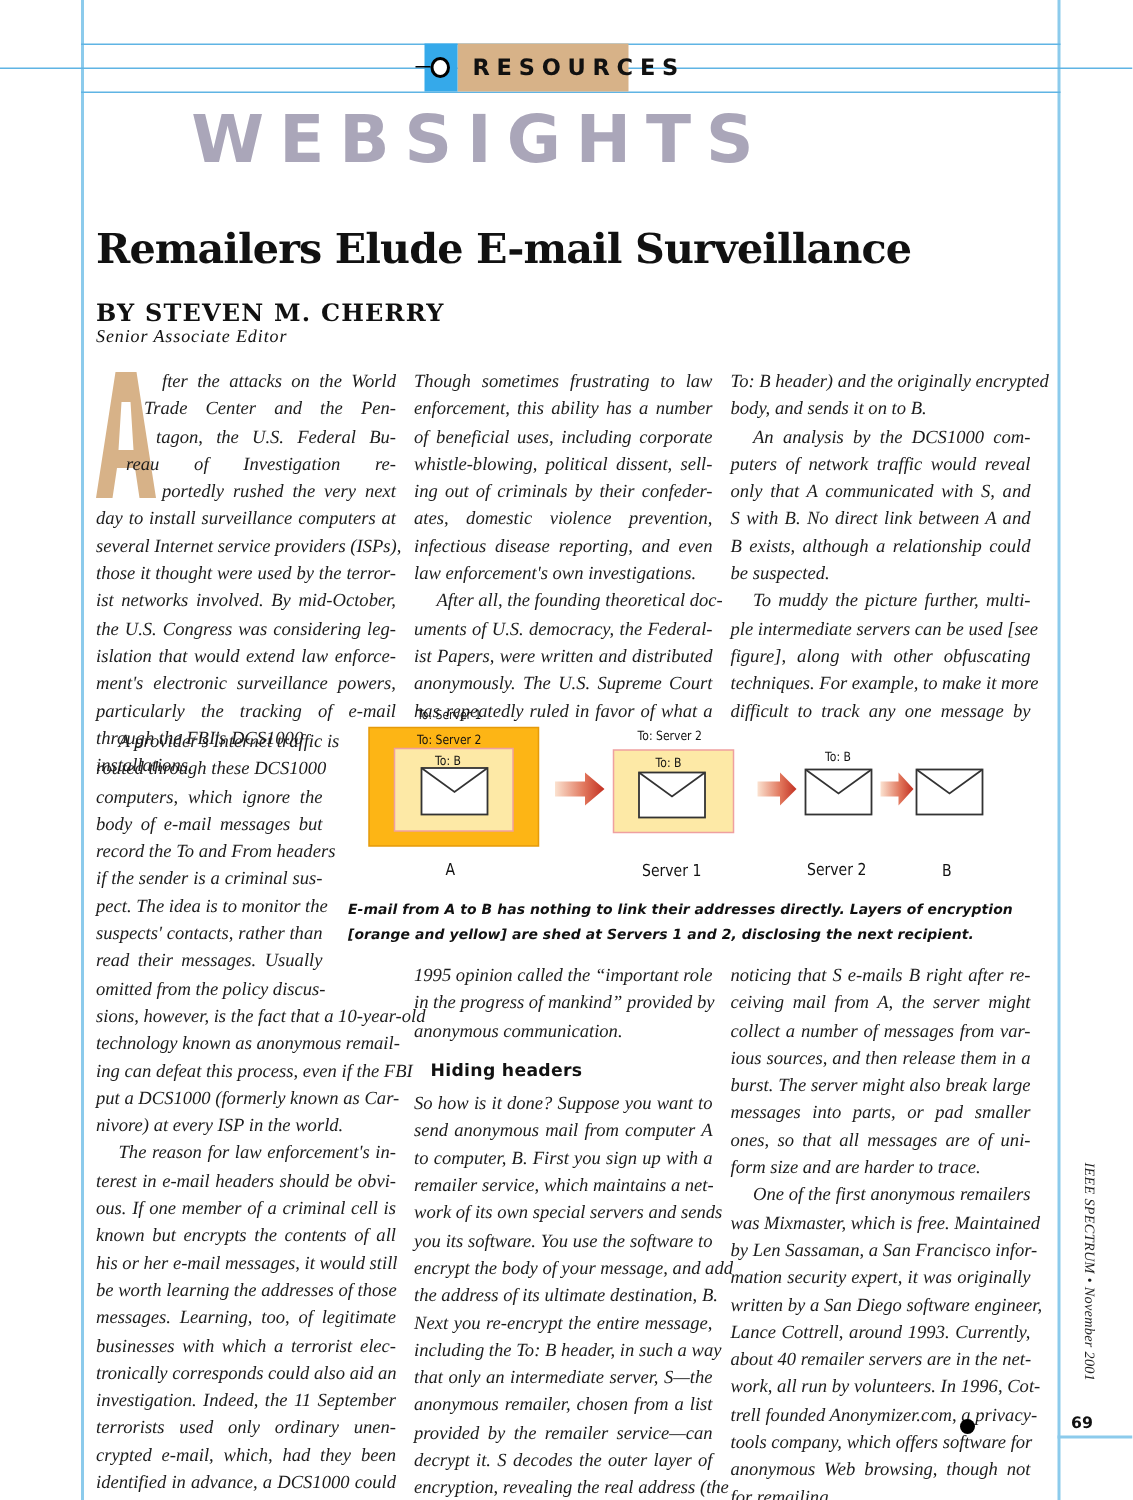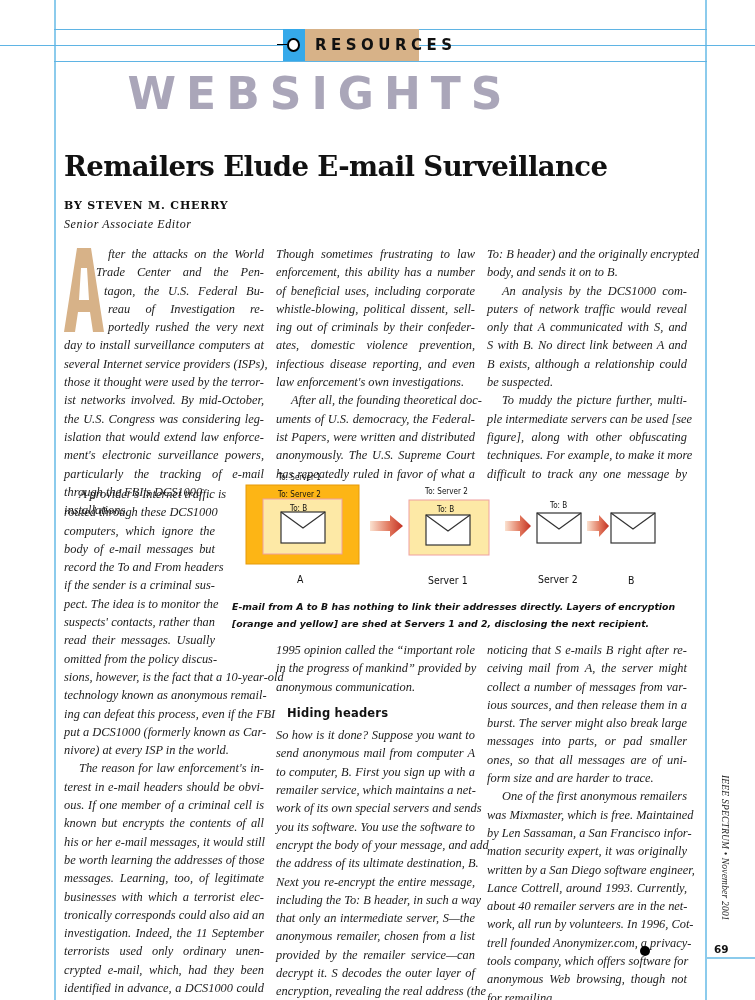--- a/index.html
+++ b/index.html
@@ -12,21 +12,21 @@
 
   
   .resources-tag { position: absolute; left: 283px; top: 29px; height: 44px; display: flex; }
   .resources-tag .icon-box { width: 22px; height: 32px; background: #35a9ea; position: relative; }
   .resources-tag .icon-box .ring { position: absolute; left: 4px; top: 9px; width: 13px; height: 14px; border-radius: 50%; background: #ffffff; border: 2px solid #000; }
   .resources-tag .icon-box .stub { position: absolute; left: -6px; top: 15px; width: 10px; height: 1px; background: #000; }
   .resources-tag .label { width: 114px; height: 32px; background: #d7b288; font-family: "DejaVu Sans", sans-serif; font-weight: bold; font-size: 15px; letter-spacing: 4.5px; line-height: 32px; padding-left: 10px; color: #111; }
   .websights { position: absolute; left: 0; width: 630px; top: 66px; text-align: center; font-family: "DejaVu Sans", sans-serif; font-weight: bold; font-size: 44px; letter-spacing: 10px; color: #aaa6b9; line-height: 56px; padding-left: 10px; }
 
   .title { position: absolute; left: 64px; top: 150px; font-family: "DejaVu Serif", serif; font-weight: bold; font-size: 27.5px; color: #111; letter-spacing: -0.6px; }
-  .byline { position: absolute; left: 64px; top: 199px; font-family: "DejaVu Serif", serif; font-weight: bold; font-size: 11px; letter-spacing: 0.8px; color: #111; }
+  .byline { position: absolute; left: 64px; top: 199px; font-family: "DejaVu Serif", serif; font-weight: bold; font-size: 16px; letter-spacing: 0.8px; color: #111; }
   .byline-role { position: absolute; left: 64px; top: 217px; font-style: italic; font-size: 12px; letter-spacing: 0.6px; color: #111; }
 
   
   .col { position: absolute; font-style: italic; font-size: 12.4px; line-height: 18.3px; text-align: justify; color: #1c1c1c; }
   .col .line { display: block; text-align: justify; text-align-last: justify; white-space: nowrap; }
   .col .line.last { text-align-last: left; }
 
   .dropcap { position: absolute; left: 64px; top: 248px; width: 40px; height: 84px; }
 
   .subhead { font-family: "DejaVu Sans", sans-serif; font-style: normal; font-weight: bold; font-size: 11.5px; margin: 8px 0 4px 11px; color: #111; letter-spacing: 0.2px; }
@@ -66,21 +66,21 @@
 
 <svg class="dropcap" viewBox="0 0 40 84">
   <polygon points="13,0 27,0 40,84 29,84 26,64 14,64 11,84 0,84" fill="#d7b288"></polygon>
   <polygon points="17,20 23,20 25,52 15,52" fill="#ffffff"></polygon>
 </svg>
 
 <div class="col" style="left:64px; top:245px; width:200px;">
   <span class="line" style="margin-left:44px;">fter the attacks on the World</span>
   <span class="line" style="margin-left:32px;">Trade Center and the Pen-</span>
   <span class="line" style="margin-left:40px;">tagon, the U.S. Federal Bu-</span>
-  <span class="line" style="margin-left:44px;">reau of Investigation re-</span>
+  <span class="line" style="margin-left:20px;">reau of Investigation re-</span>
   <span class="line" style="margin-left:44px;">portedly rushed the very next</span>
   <span class="line">day to install surveillance computers at</span>
   <span class="line">several Internet service providers (ISPs),</span>
   <span class="line">those it thought were used by the terror-</span>
   <span class="line">ist networks involved. By mid-October,</span>
   <span class="line">the U.S. Congress was considering leg-</span>
   <span class="line">islation that would extend law enforce-</span>
   <span class="line">ment's electronic surveillance powers,</span>
   <span class="line">particularly the tracking of e-mail</span>
   <span class="line last">through the FBI's DCS1000</span>

